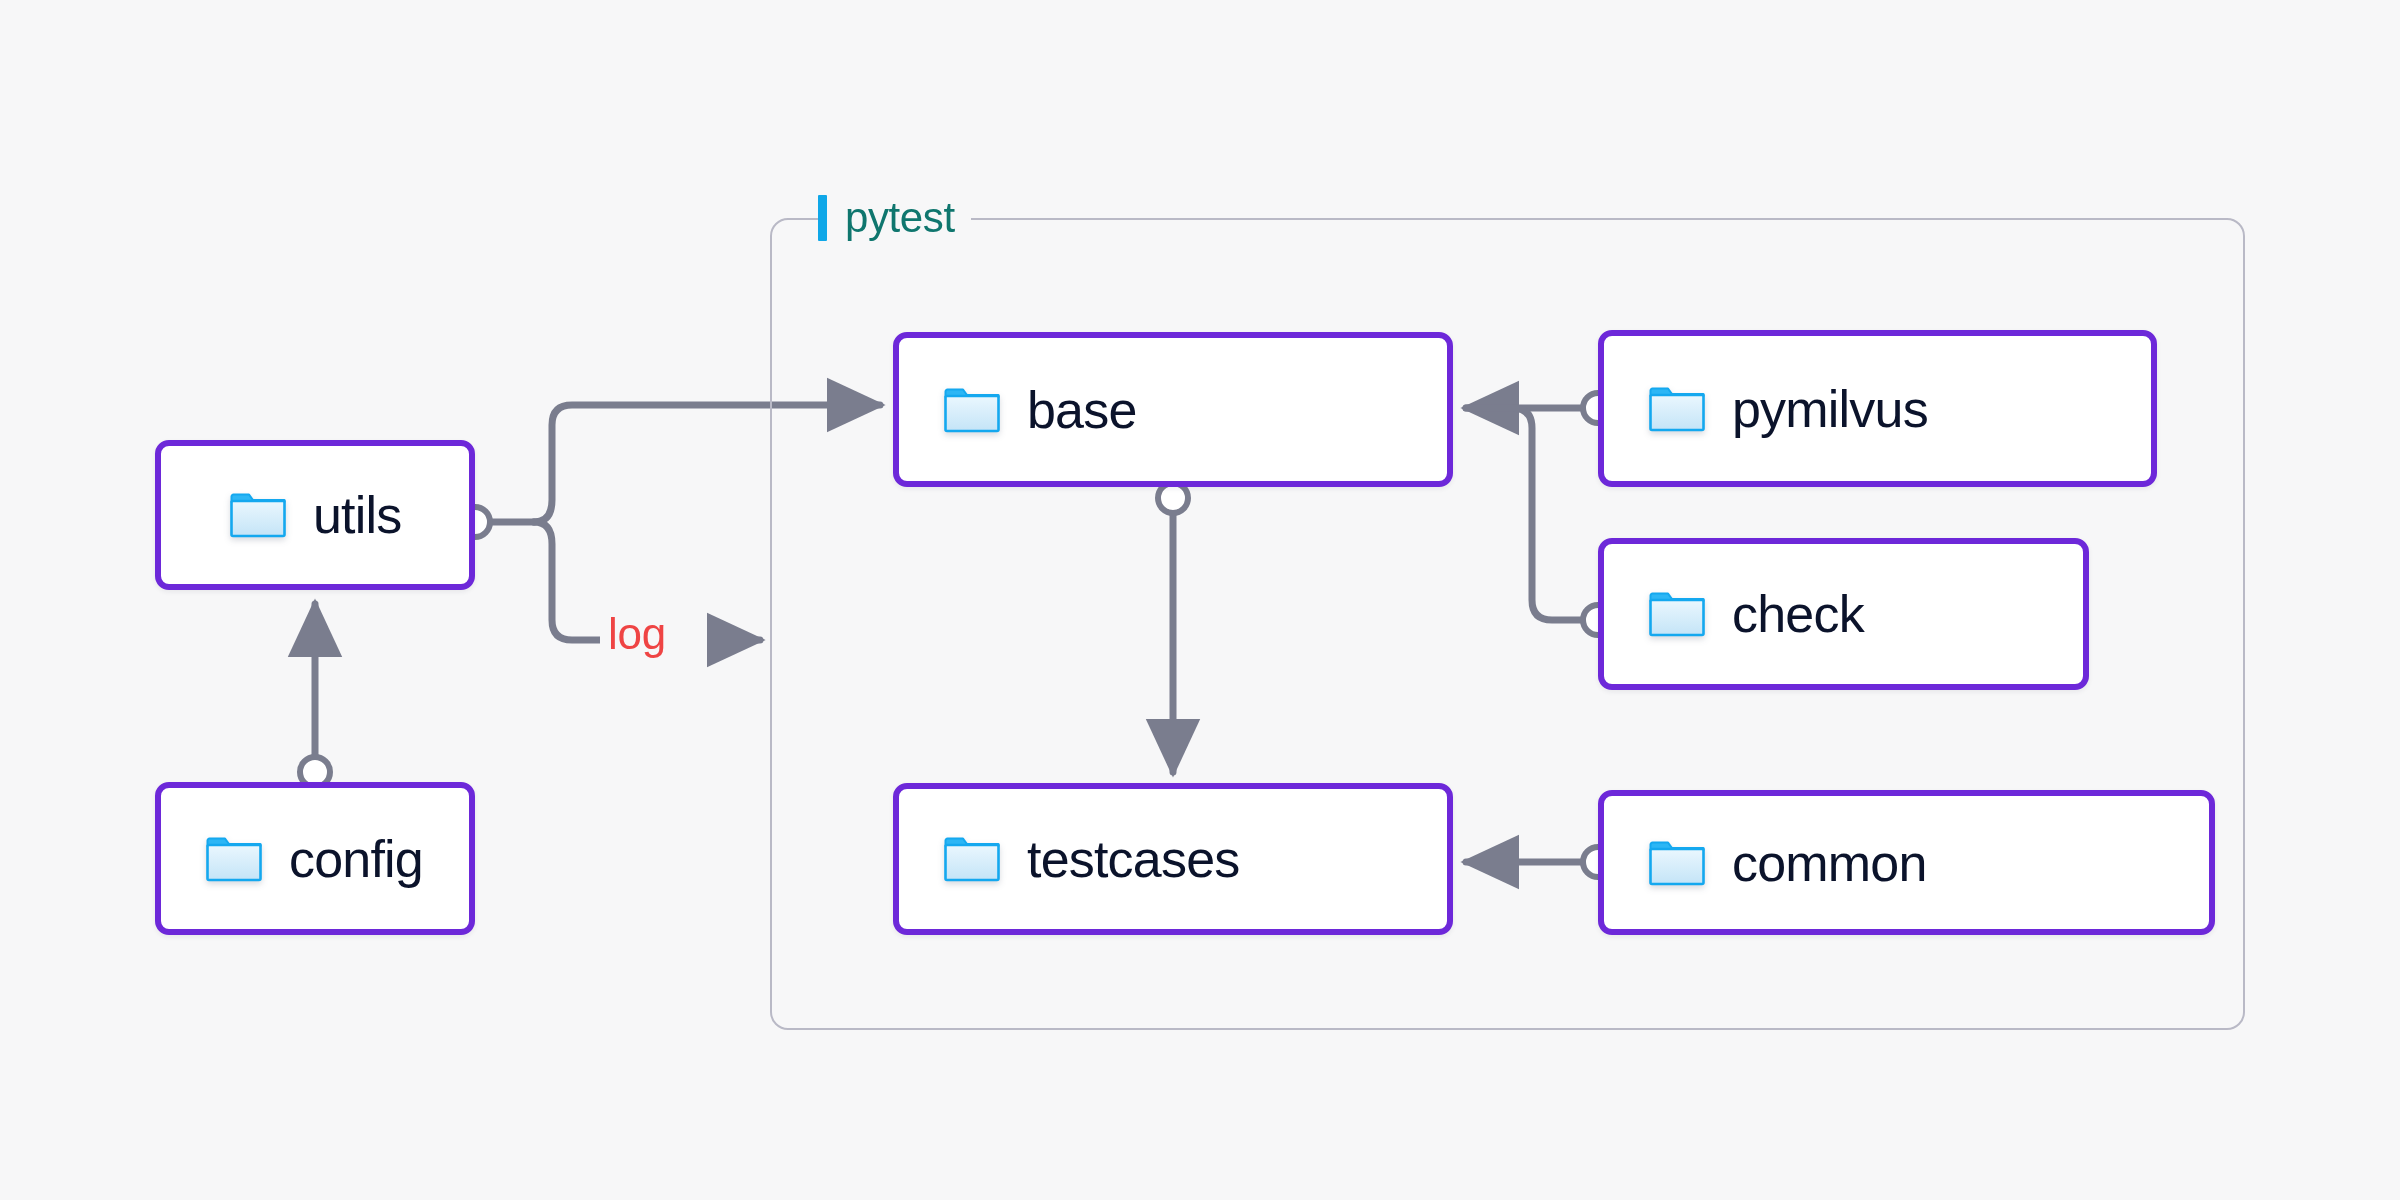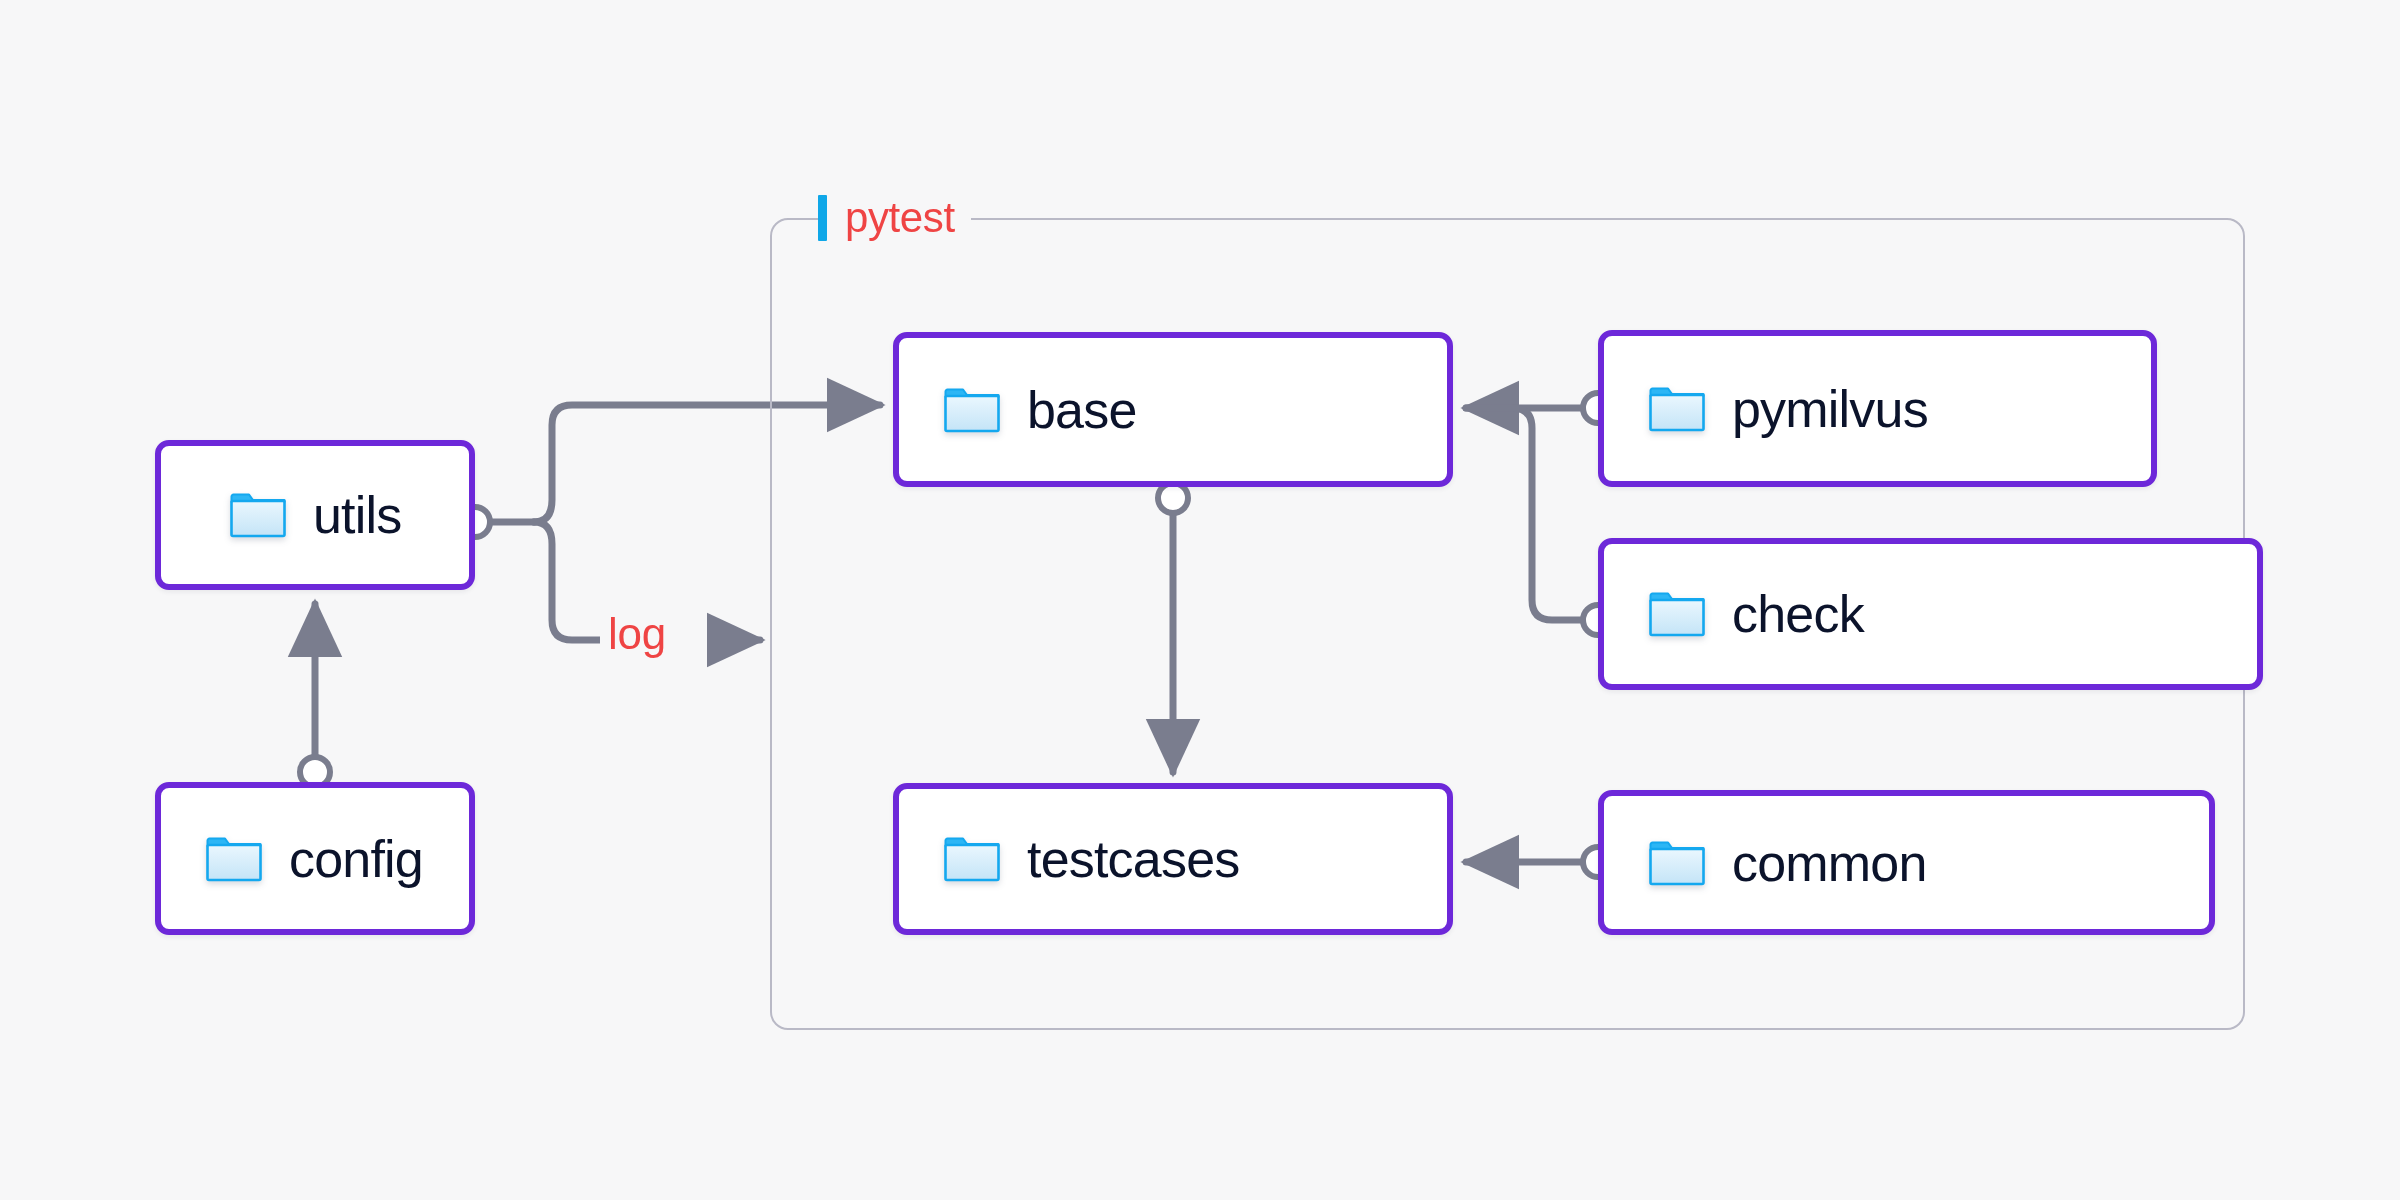--- a/index.html
+++ b/index.html
@@ -42,21 +42,21 @@
   }
   .group-bar {
     width: 9px;
     height: 46px;
     background: #0fa7e8;
     border-radius: 1px;
     flex: none;
   }
   .group-label-text {
     font-size: 42px;
-    color: #ef4444;
+    color: #0f766e;
     letter-spacing: -0.4px;
     white-space: nowrap;
   }
 
   
   .node {
     position: absolute;
     box-sizing: border-box;
     background: #ffffff;
     border: 6px solid #6d28d9;
@@ -195,21 +195,21 @@
   <div class="node" style="left:1598px; top:330px; width:559px; height:157px;">
     <div class="node-inner">
       <svg class="folder-icon" viewBox="0 0 58 48">
         <path d="M2.5 10 L2.5 5.5 A2 2 0 0 1 4.5 3.5 L20 3.5 L24 9 L55.5 9 A2 2 0 0 1 55.5 11 L2.5 11 Z" fill="#2cb6f5" stroke="#14a8ef" stroke-width="2" stroke-linejoin="round"></path>
         <rect x="2.5" y="10" width="53" height="35" rx="1.5" fill="url(#folderGrad)" stroke="#14a8ef" stroke-width="2.6"></rect>
       </svg>
       <span class="node-label">pymilvus</span>
     </div>
   </div>
 
-  <div class="node" style="left:1598px; top:538px; width:665px; height:152px;text-align:right;">
+  <div class="node" style="left:1598px; top:538px; width:491px; height:152px;text-align:right;">
     <div class="node-inner">
       <svg class="folder-icon" viewBox="0 0 58 48">
         <path d="M2.5 10 L2.5 5.5 A2 2 0 0 1 4.5 3.5 L20 3.5 L24 9 L55.5 9 A2 2 0 0 1 55.5 11 L2.5 11 Z" fill="#2cb6f5" stroke="#14a8ef" stroke-width="2" stroke-linejoin="round"></path>
         <rect x="2.5" y="10" width="53" height="35" rx="1.5" fill="url(#folderGrad)" stroke="#14a8ef" stroke-width="2.6"></rect>
       </svg>
       <span class="node-label">check</span>
     </div>
   </div>
 
   <div class="node" style="left:1598px; top:790px; width:617px; height:145px;">

